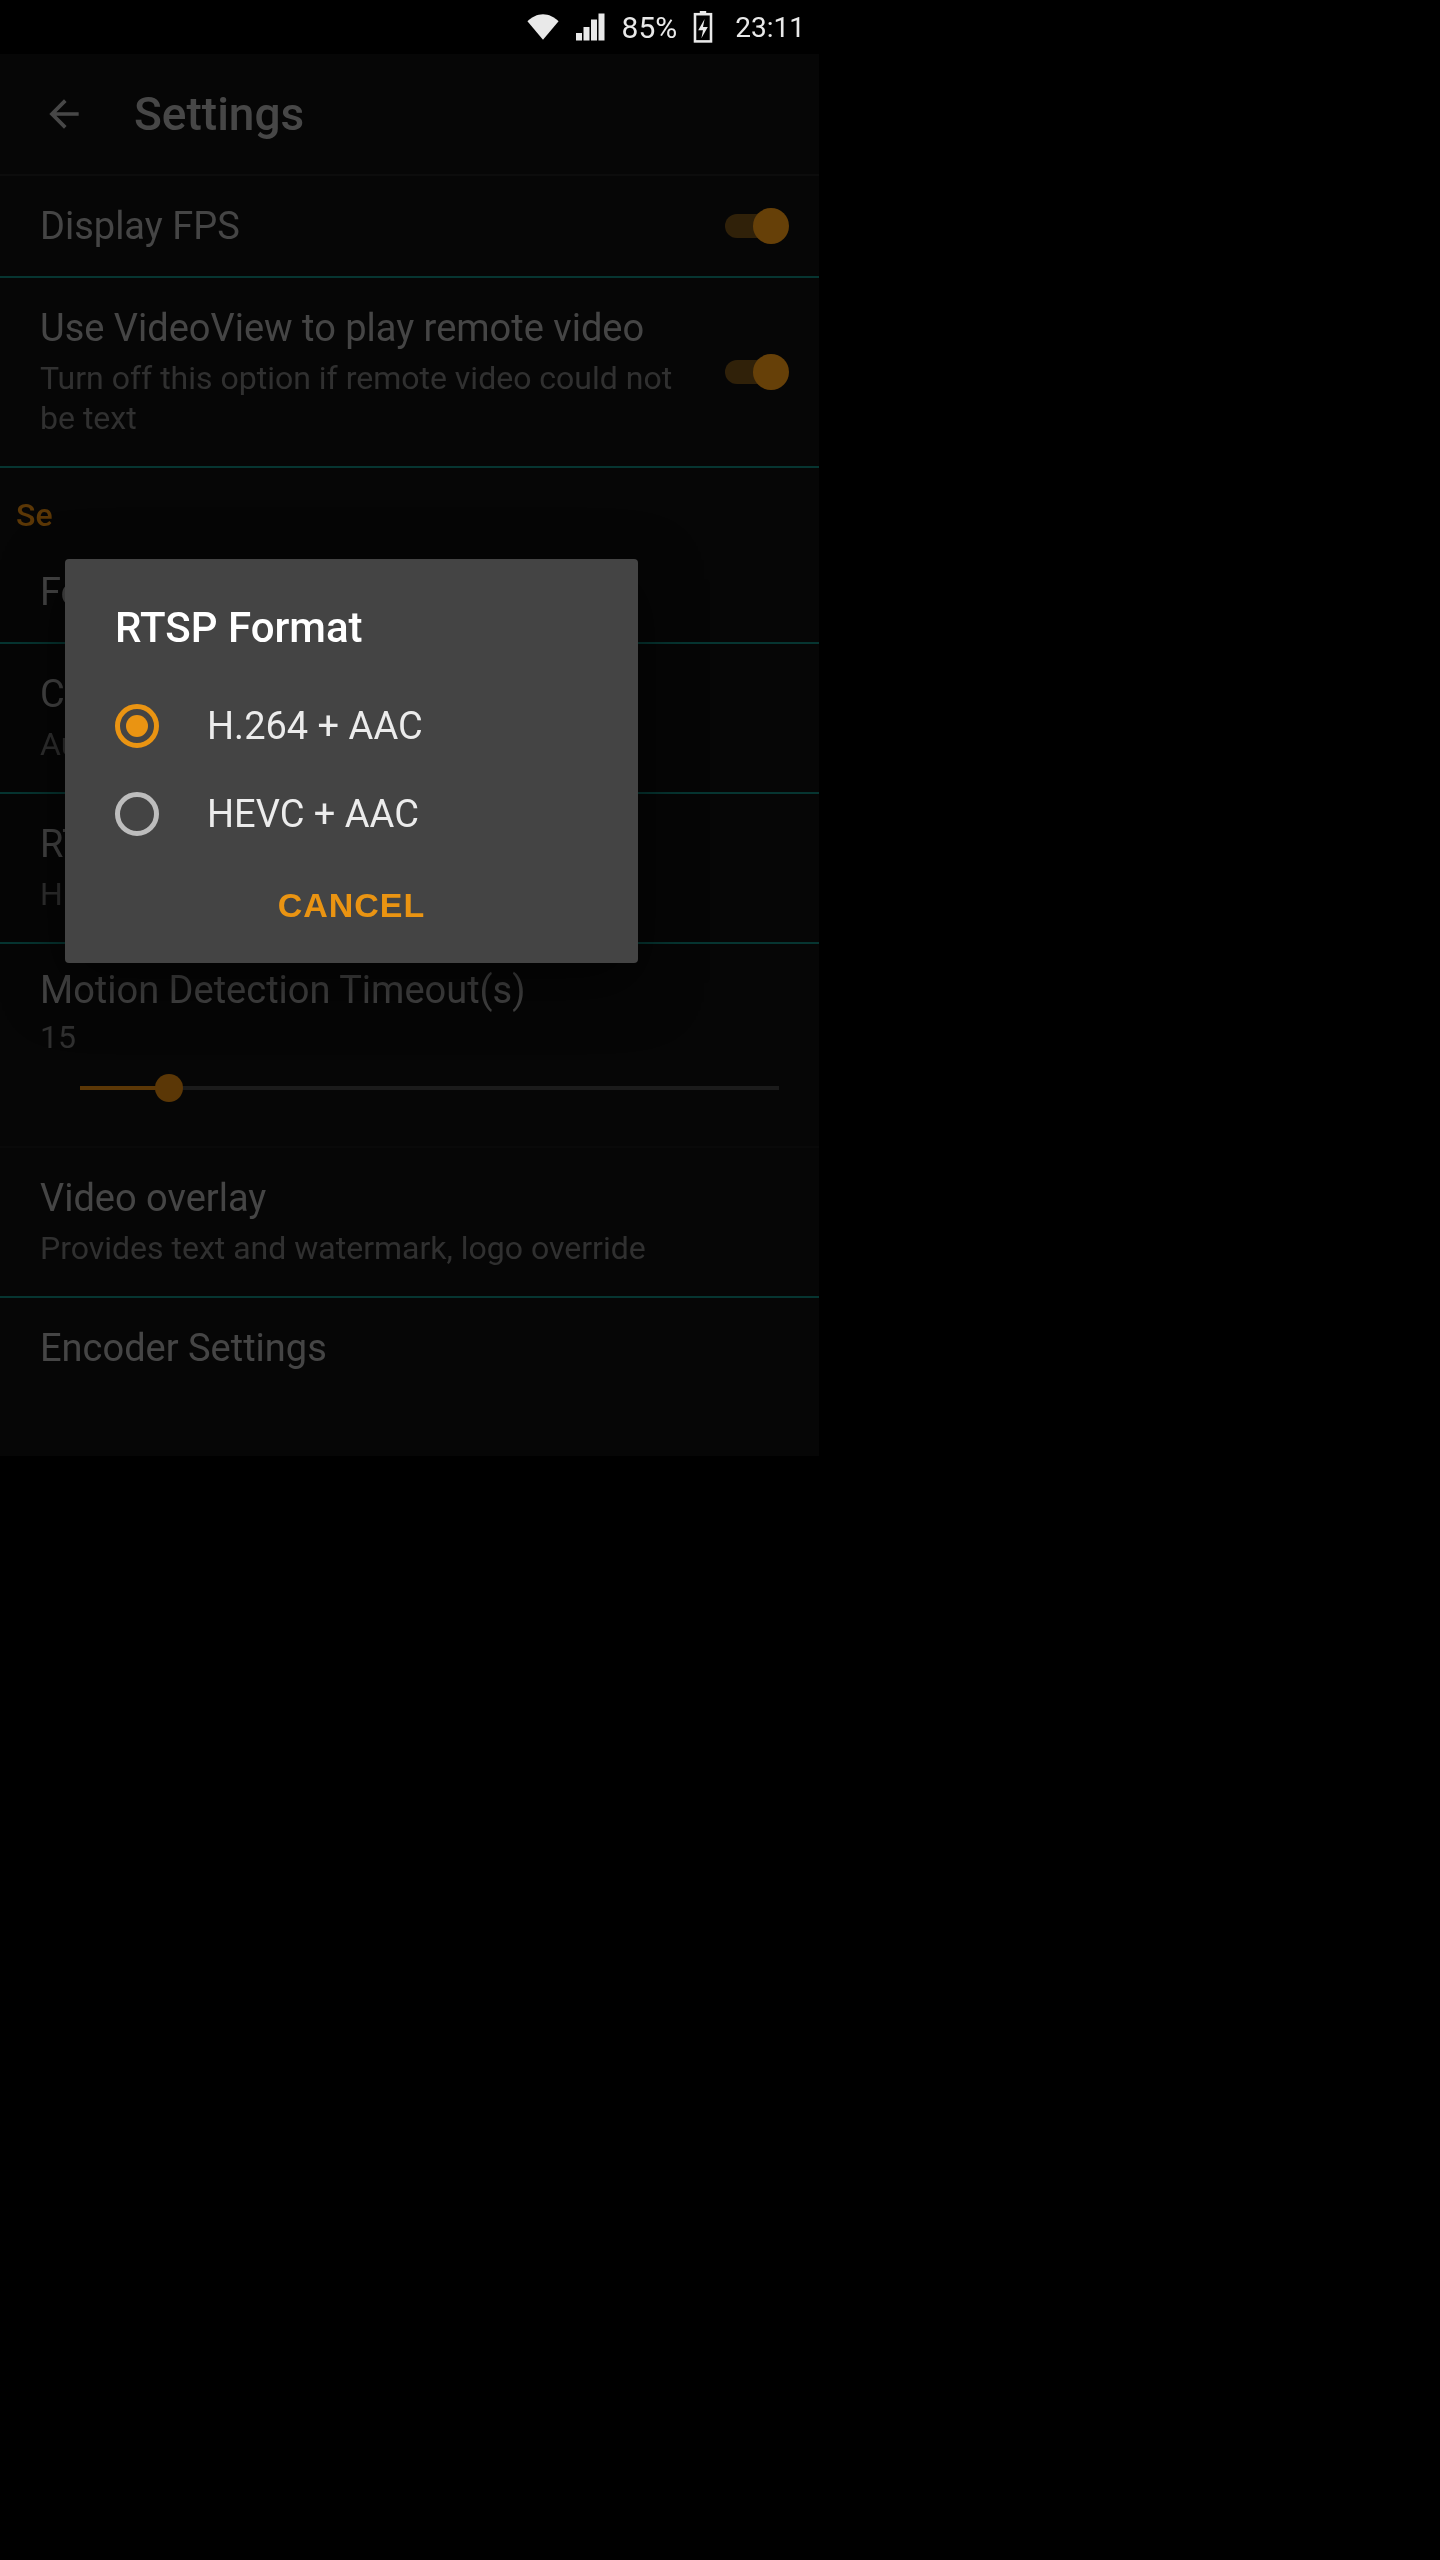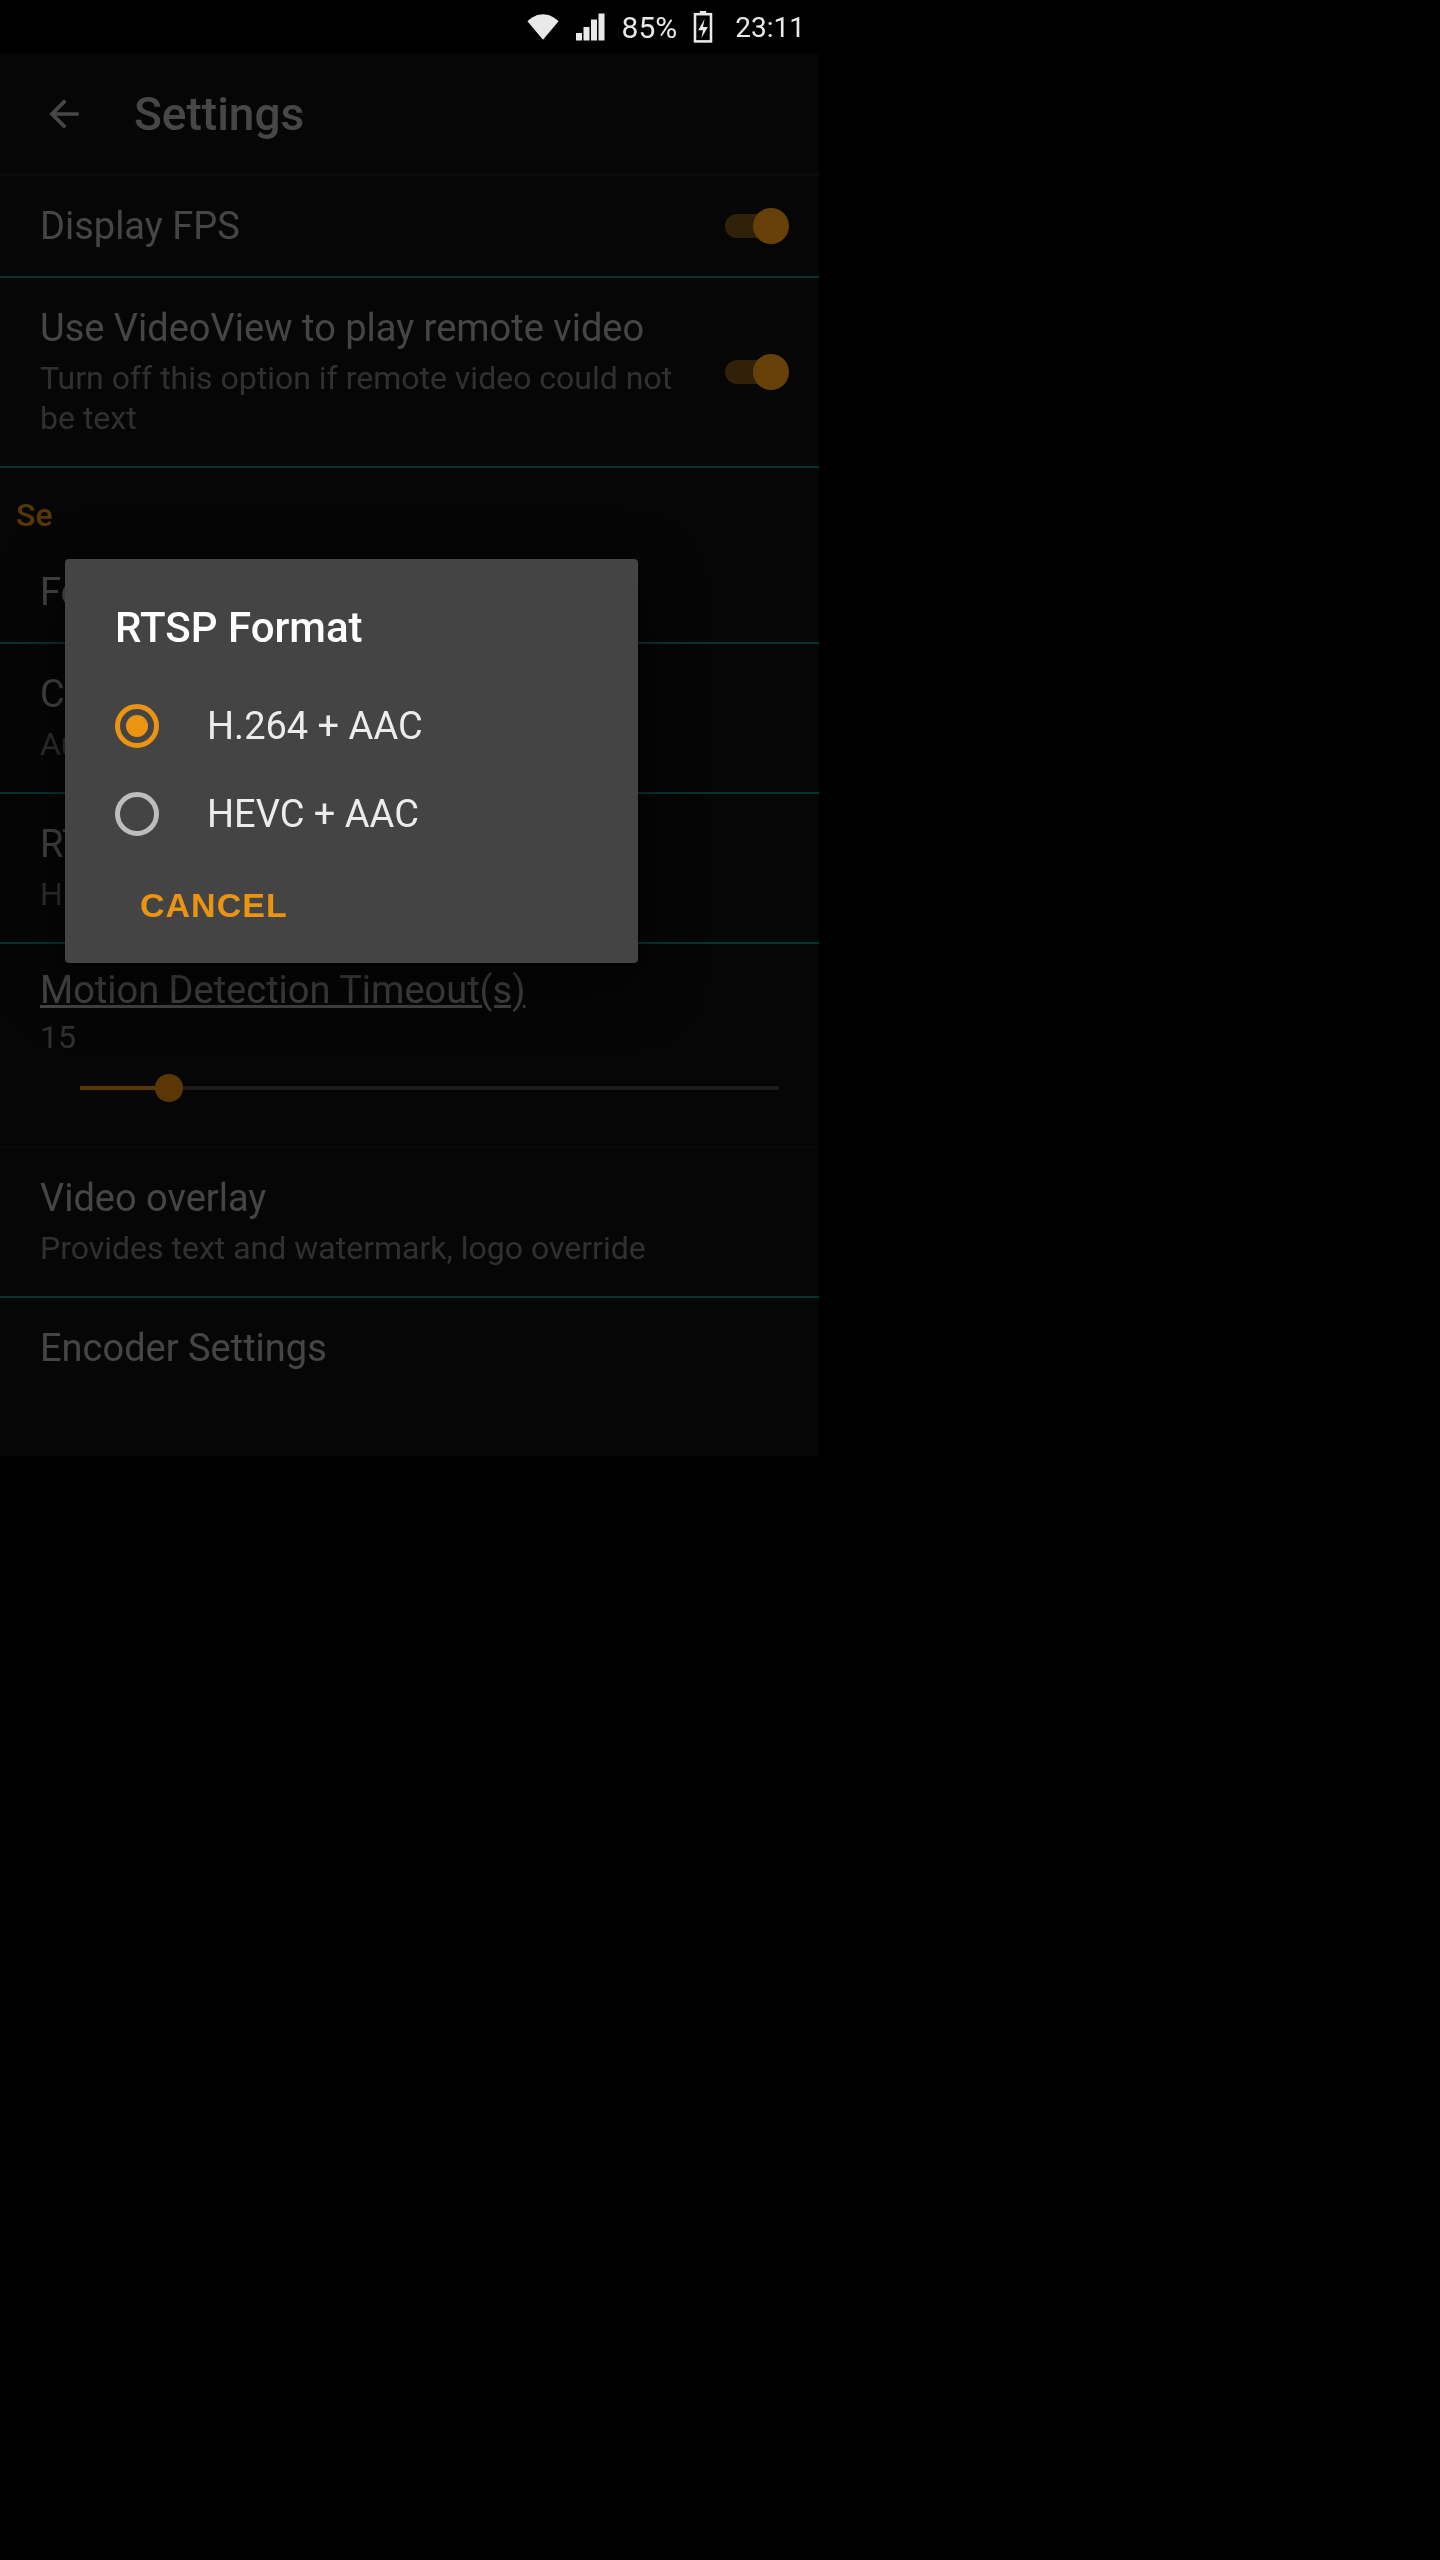--- a/index.html
+++ b/index.html
@@ -93,21 +93,21 @@
   }
 
   .section-title {
     padding: 28px 40px 8px 16px;
     font-size: 32px;
     color: #c97a0e;
     font-weight: 500;
   }
 
   .slider-item { padding: 24px 40px 46px 40px; border-bottom: 2px solid #161616; }
-  .slider-item .primary { font-size: 38px; color: #999; text-decoration: underline; }
+  .slider-item .primary { font-size: 38px; color: #999; }
   .slider-item .value { font-size: 32px; color: #6a6a6a; margin-top: 6px; }
   .slider {
     margin-top: 20px;
     position: relative;
     height: 24px;
     padding-left: 40px;
   }
   .slider-track {
     position: absolute;
     left: 40px; right: 0; top: 50%;
@@ -172,23 +172,22 @@
   }
   .radio.checked::after {
     content: "";
     position: absolute;
     inset: 6px;
     background: #ea9412;
     border-radius: 50%;
   }
   .dialog-actions {
     display: flex;
-    justify-content: flex-start;
+    justify-content: center;
     padding: 28px 46px 30px 46px;
-    margin-left: 29px;
   }
   .dialog-cancel {
     color: #ea9412;
     font-size: 34px;
     font-weight: 600;
     letter-spacing: 1px;
     background: none;
     border: none;
   }
 </style>

